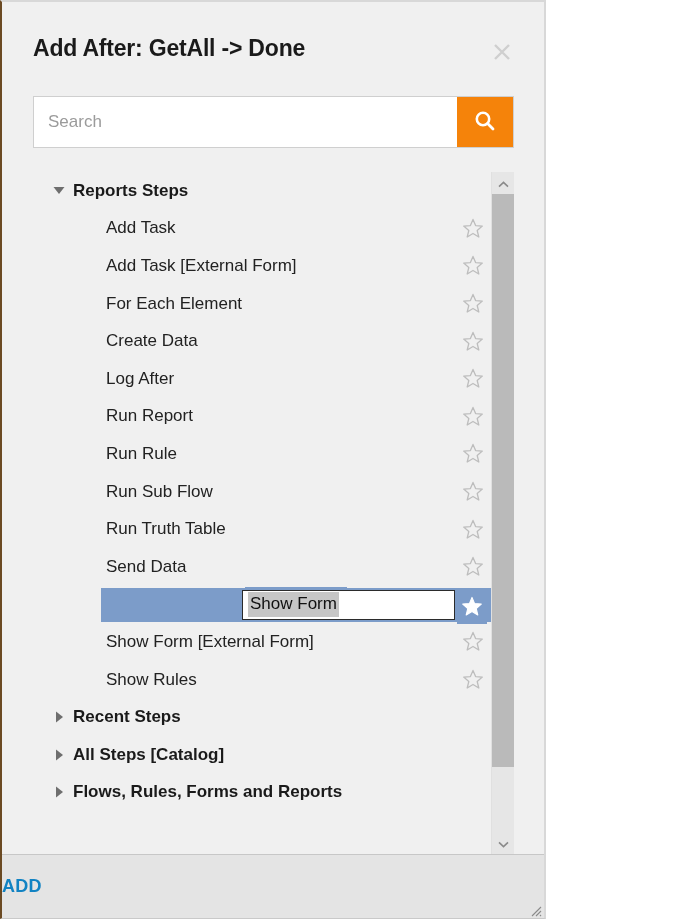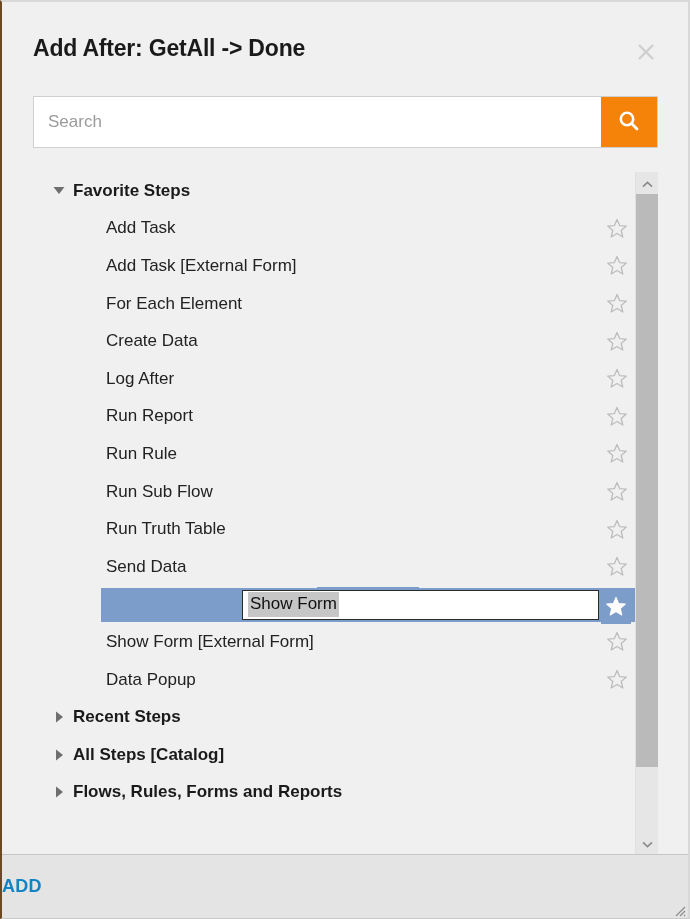--- a/index.html
+++ b/index.html
@@ -12,21 +12,21 @@
     height: 919px;
     overflow: hidden;
     font-family: "Liberation Sans", sans-serif;
     -webkit-font-smoothing: antialiased;
   }
 
   .dialog {
     position: absolute;
     left: 0;
     top: 0;
-    width: 690px;
+    width: 546px;
     height: 919px;
     box-sizing: border-box;
     background: #f0f0f0;
     border-top: 2px solid #d8d8d8;
     border-right: 2px solid #d8d8d8;
     border-bottom: 1px solid #c9c9c9;
     border-left: 2px solid #6b4a23;
     display: flex;
     flex-direction: column;
   }
@@ -306,21 +306,21 @@
 
   <div class="list-region">
     <div class="tree">
 
       <div class="node group">
         <span class="twisty">
           <svg width="12" height="9" viewBox="0 0 12 9" aria-hidden="true">
             <path d="M0.5 1 L11.5 1 L6 8 Z" fill="#6e6e6e"></path>
           </svg>
         </span>
-        <span class="group-label">Favorite Steps</span>
+        <span class="group-label">Reports Steps</span>
       </div>
 
       <div class="node leaf">
         <span class="leaf-label">Add Task</span>
         <span class="star-slot">
           <svg width="22" height="21" viewBox="0 0 22 21" aria-hidden="true">
             <path d="M11 1.4 L13.6 7.6 L20.3 8.1 L15.2 12.5 L16.8 19 L11 15.5 L5.2 19 L6.8 12.5 L1.7 8.1 L8.4 7.6 Z" fill="none" stroke="#bdbdbd" stroke-width="1.3" stroke-linejoin="round"></path>
           </svg>
         </span>
       </div>
@@ -422,21 +422,21 @@
       <div class="node leaf">
         <span class="leaf-label">Show Form [External Form]</span>
         <span class="star-slot">
           <svg width="22" height="21" viewBox="0 0 22 21" aria-hidden="true">
             <path d="M11 1.4 L13.6 7.6 L20.3 8.1 L15.2 12.5 L16.8 19 L11 15.5 L5.2 19 L6.8 12.5 L1.7 8.1 L8.4 7.6 Z" fill="none" stroke="#bdbdbd" stroke-width="1.3" stroke-linejoin="round"></path>
           </svg>
         </span>
       </div>
 
       <div class="node leaf">
-        <span class="leaf-label">Data Popup</span>
+        <span class="leaf-label">Show Rules</span>
         <span class="star-slot">
           <svg width="22" height="21" viewBox="0 0 22 21" aria-hidden="true">
             <path d="M11 1.4 L13.6 7.6 L20.3 8.1 L15.2 12.5 L16.8 19 L11 15.5 L5.2 19 L6.8 12.5 L1.7 8.1 L8.4 7.6 Z" fill="none" stroke="#bdbdbd" stroke-width="1.3" stroke-linejoin="round"></path>
           </svg>
         </span>
       </div>
 
       <div class="node group">
         <span class="twisty">
           <svg width="9" height="12" viewBox="0 0 9 12" aria-hidden="true">

